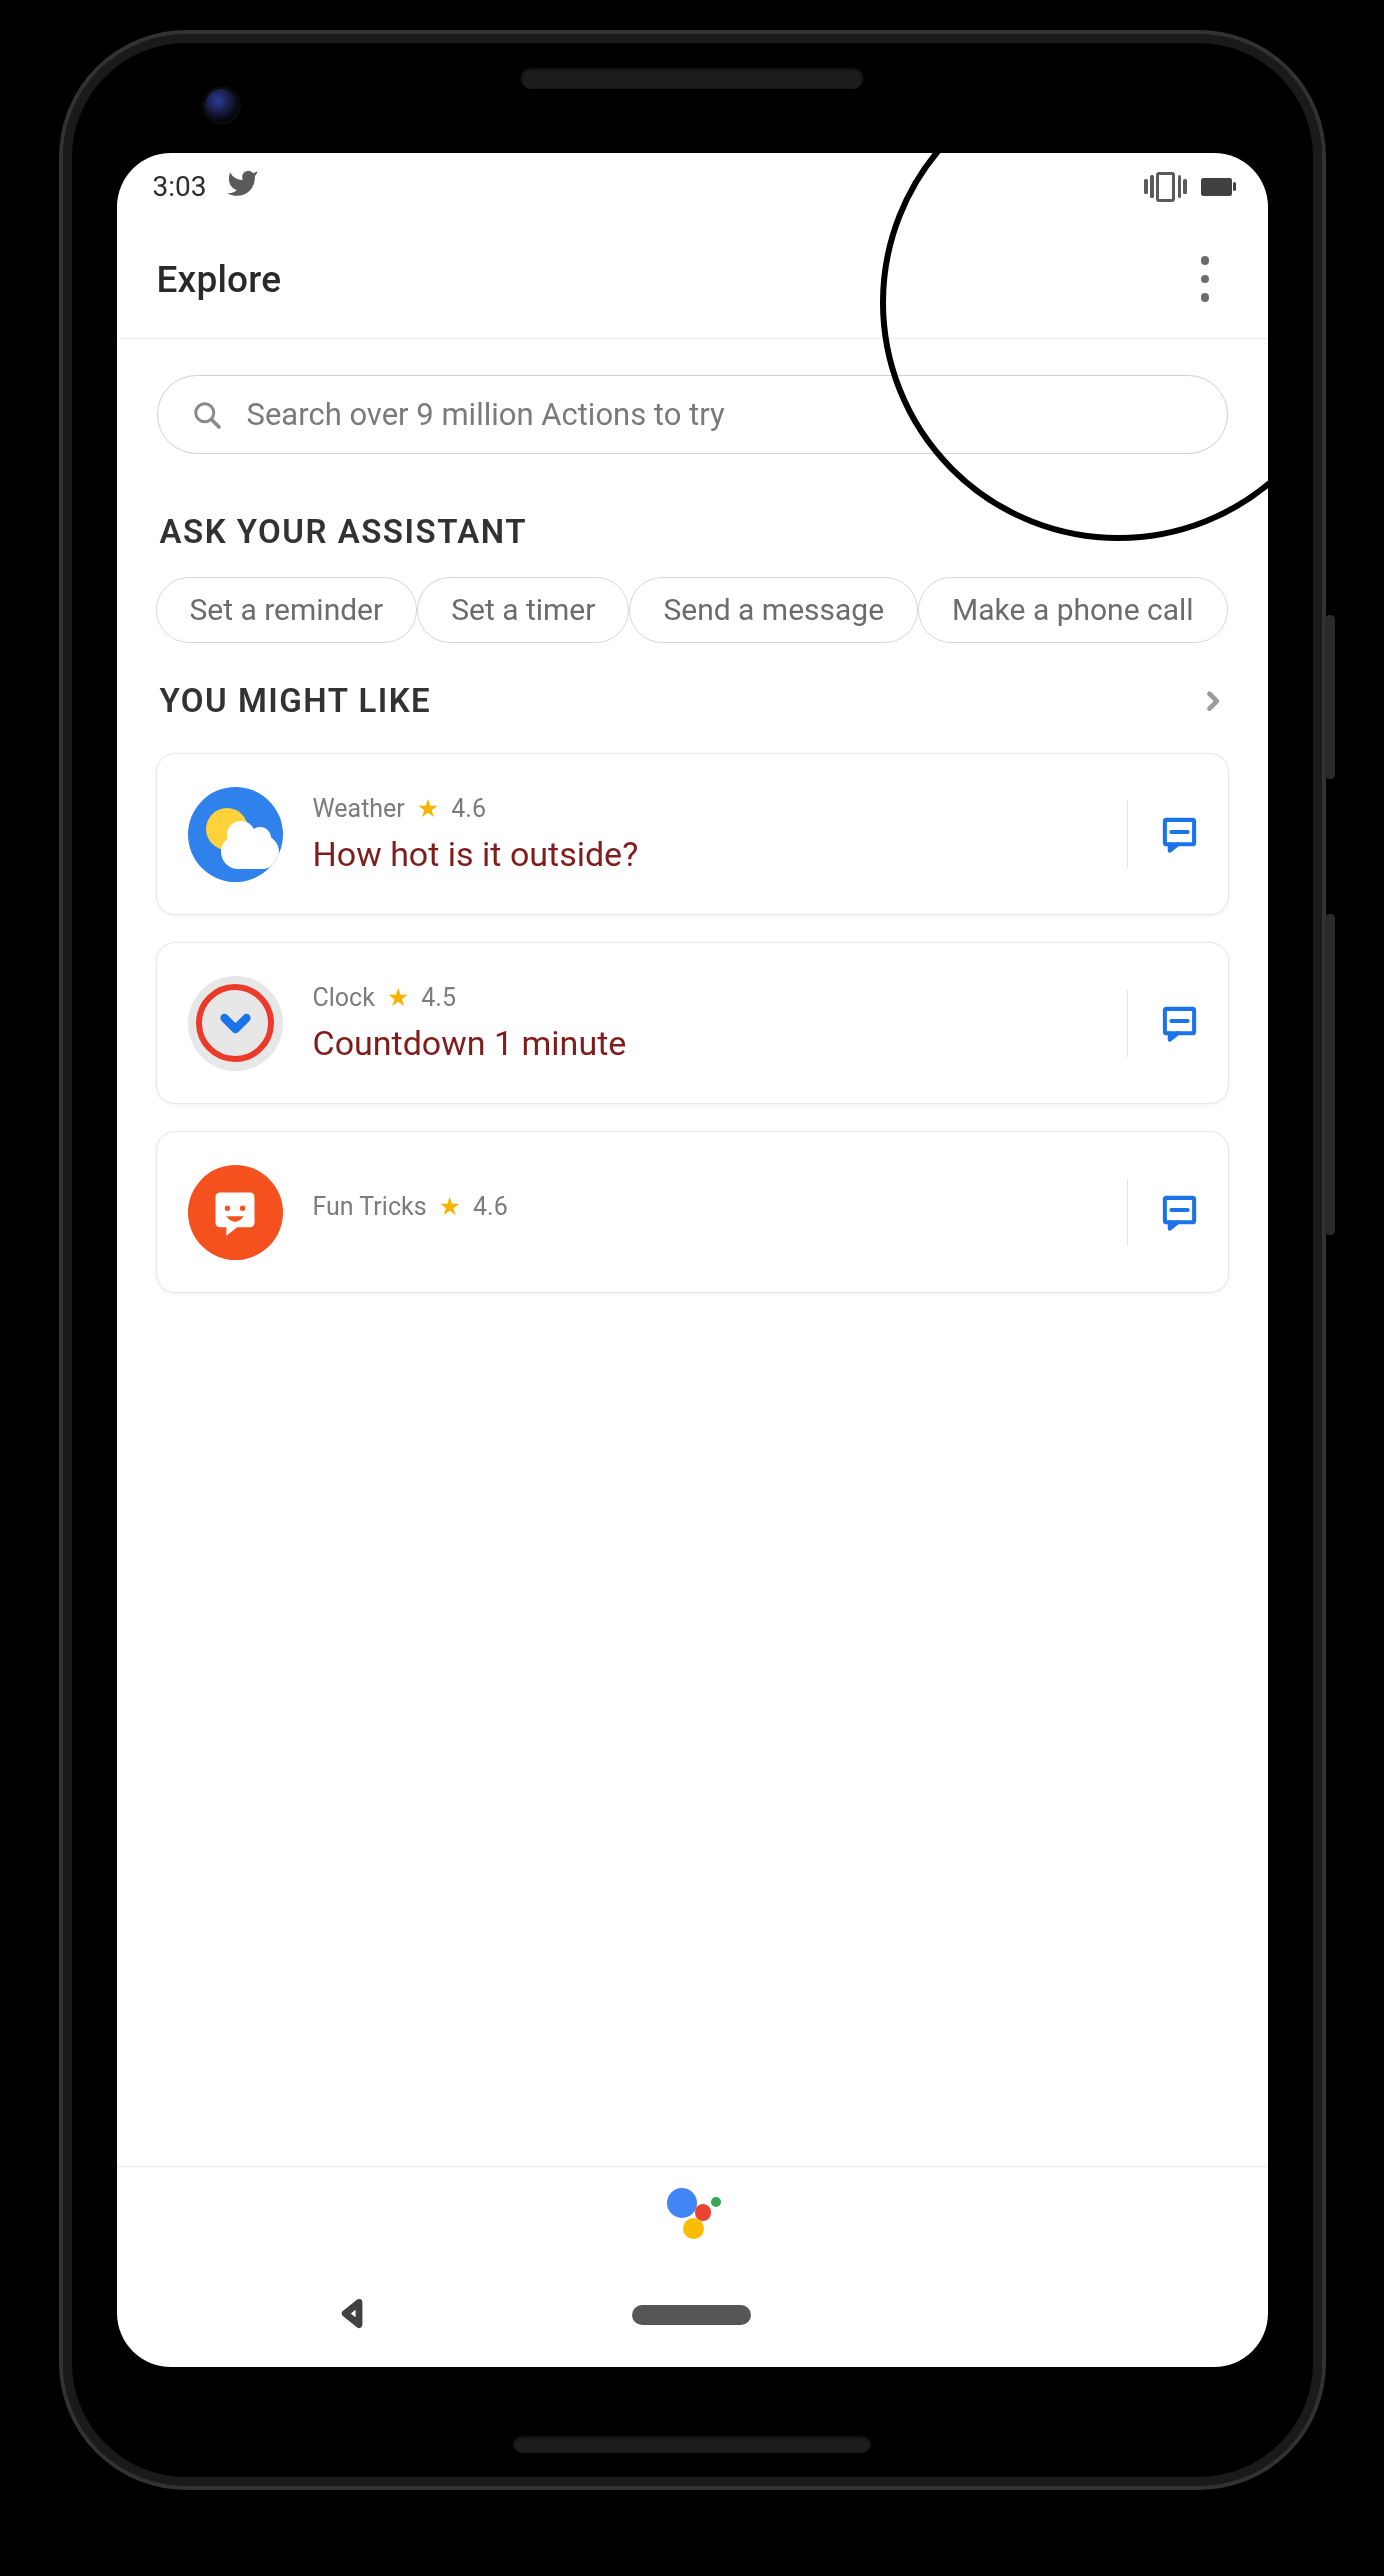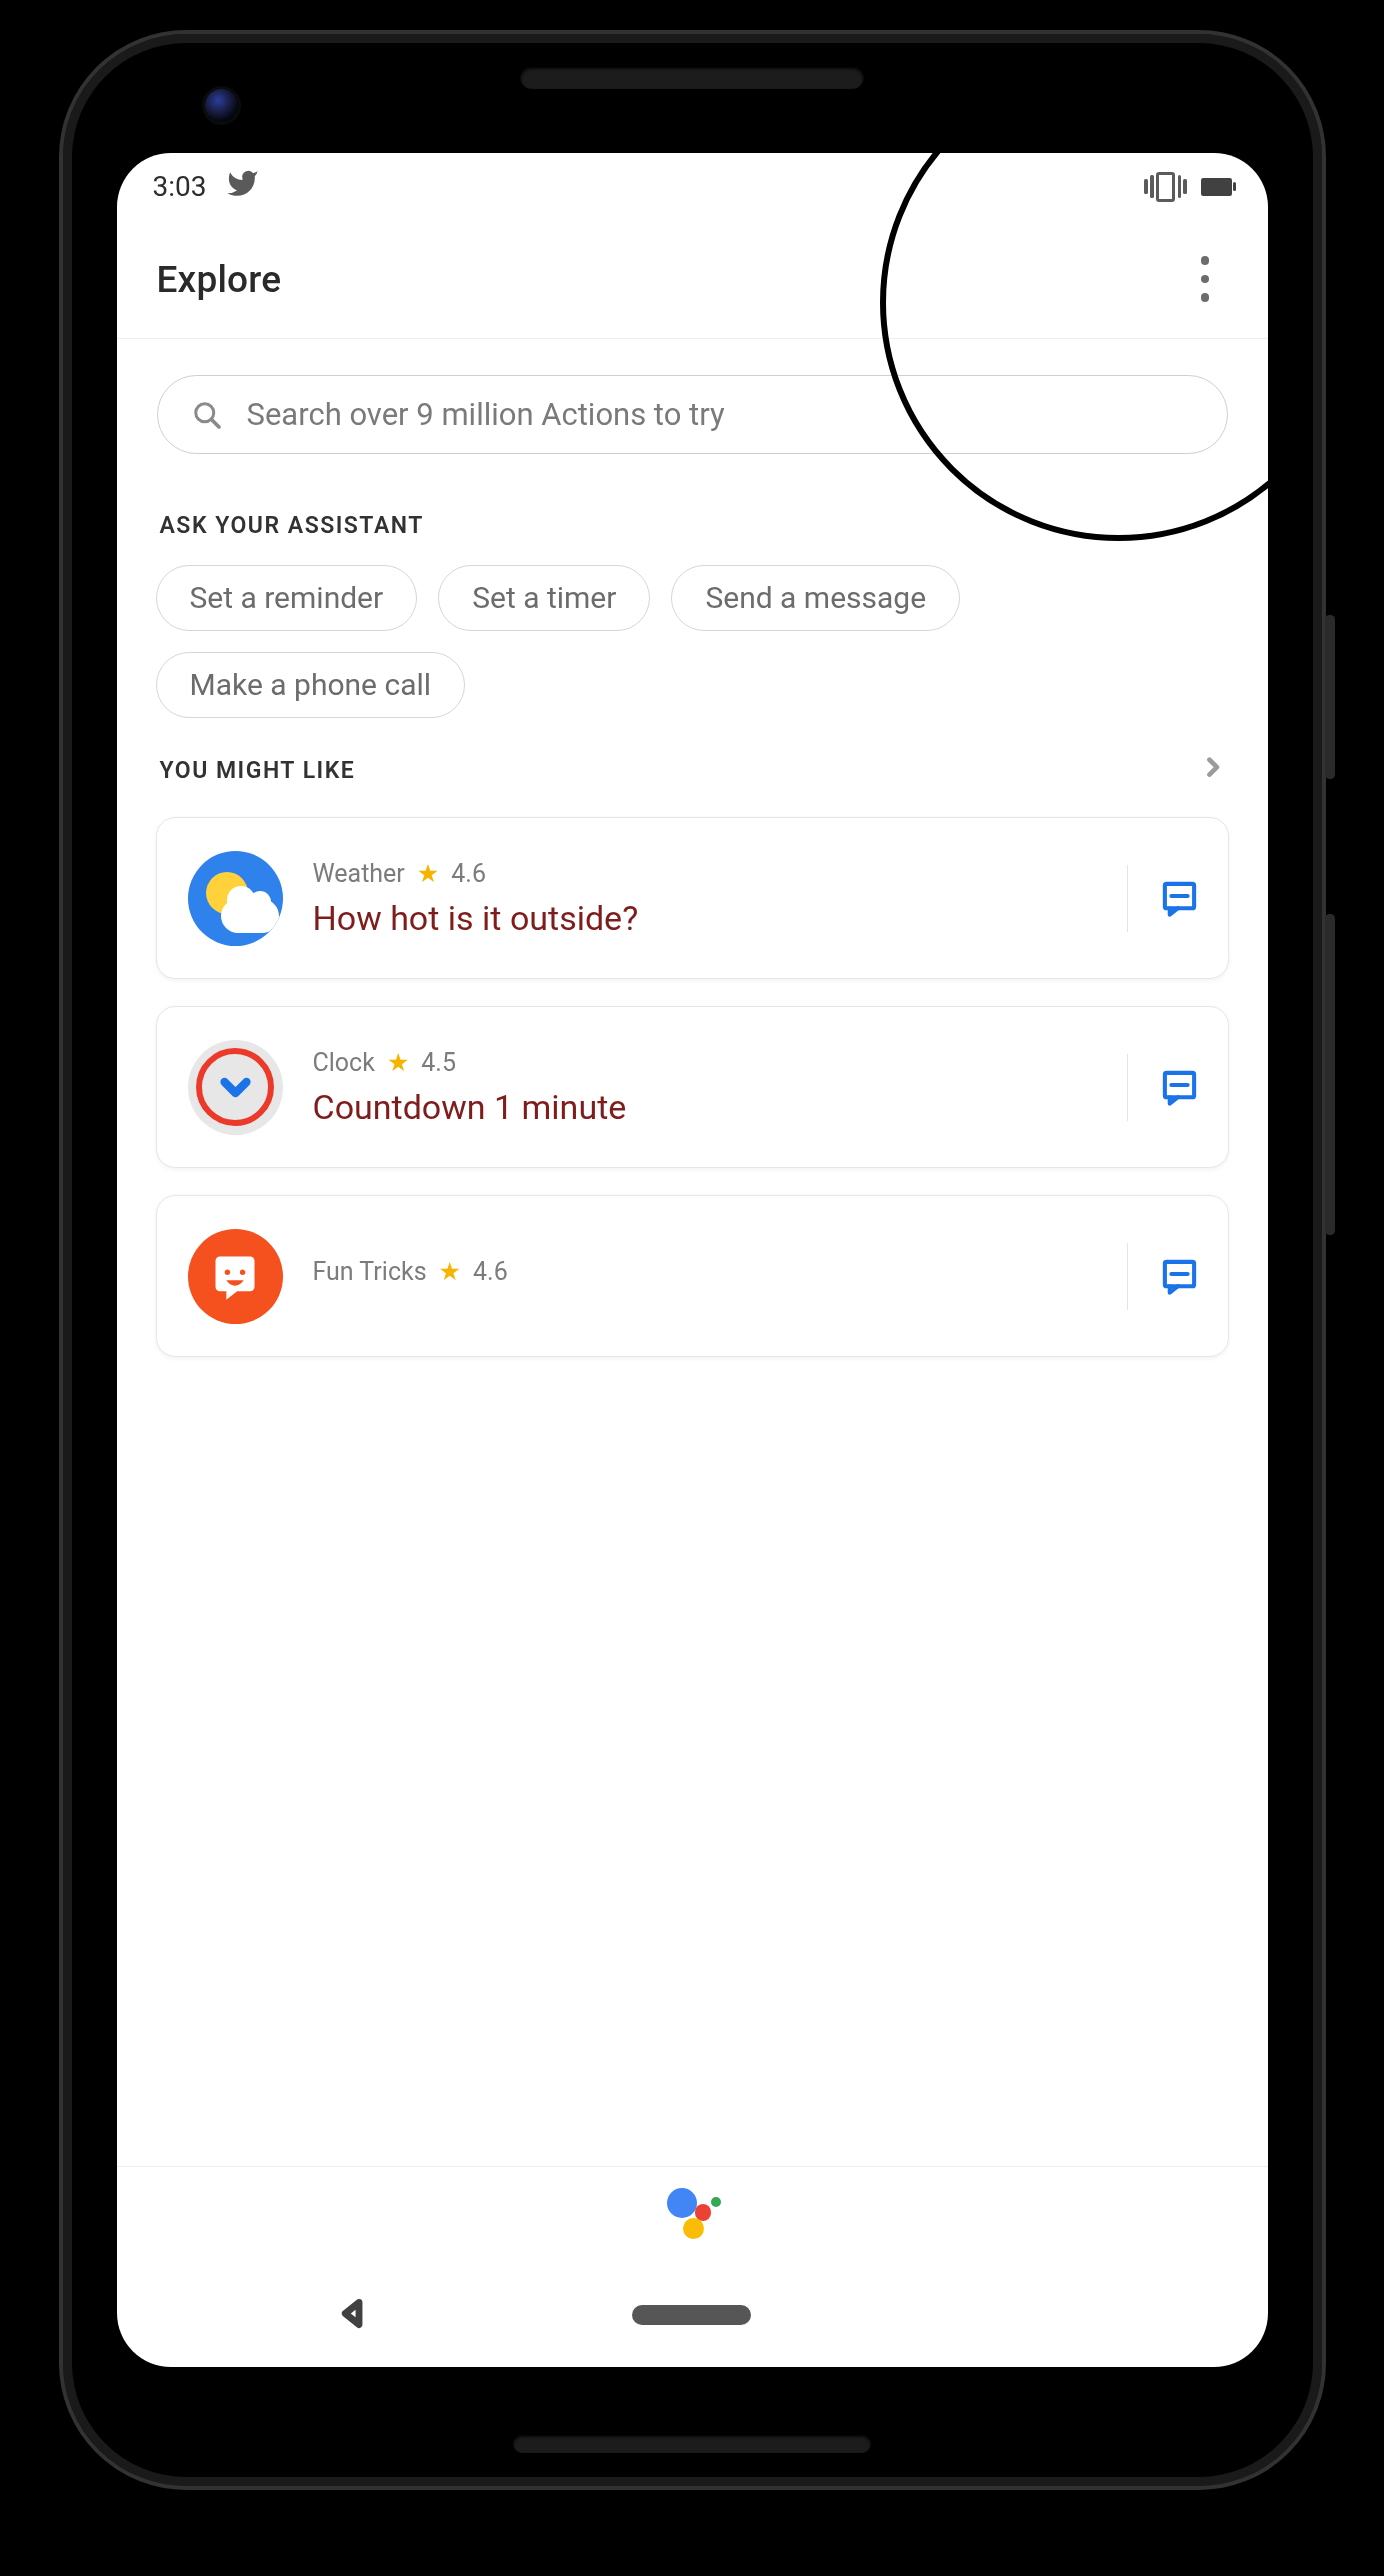--- a/index.html
+++ b/index.html
@@ -94,29 +94,29 @@
     border:1.1px solid #cfcfcf; border-radius:52px;
     color:#7a7a7a; font-size:31px;
   }
   .search .mag { width:30px; height:30px; }
   .search .mag circle { stroke:#8a8a8a; stroke-width:4; fill:none; }
   .search .mag line   { stroke:#8a8a8a; stroke-width:5; stroke-linecap:round; }
 
   
   .section-head {
     padding:31px 43px 18px;
-    font-size:23px; font-weight:600; letter-spacing:1.5px;
+    font-size:33px; font-weight:600; letter-spacing:1.5px;
     color:#323232;
     display:flex; align-items:center; justify-content:space-between;
   }
   .chevron { color:#9b9b9b; }
   .chevron svg{width:22.4px;height:22.4px;stroke:#9b9b9b;stroke-width:5;fill:none;stroke-linecap:round;stroke-linejoin:round;}
 
   
-  .chips { padding:7.5px 39px 7.5px; display:flex; flex-wrap:wrap; gap:21px; }
+  .chips { padding:7.5px 39px 7.5px; display:flex; flex-wrap:wrap; }
   .chip {
     height:66px; padding:0 33px;
     border:1.1px solid #d6d6d6; border-radius:45px;
     display:flex; align-items:center;
     font-size:30px; color:#6c6c6c;
     cursor:pointer;
   }
 
   
   .cards { padding:15px 39px 0; display:flex; flex-direction:column; gap:27px; }

